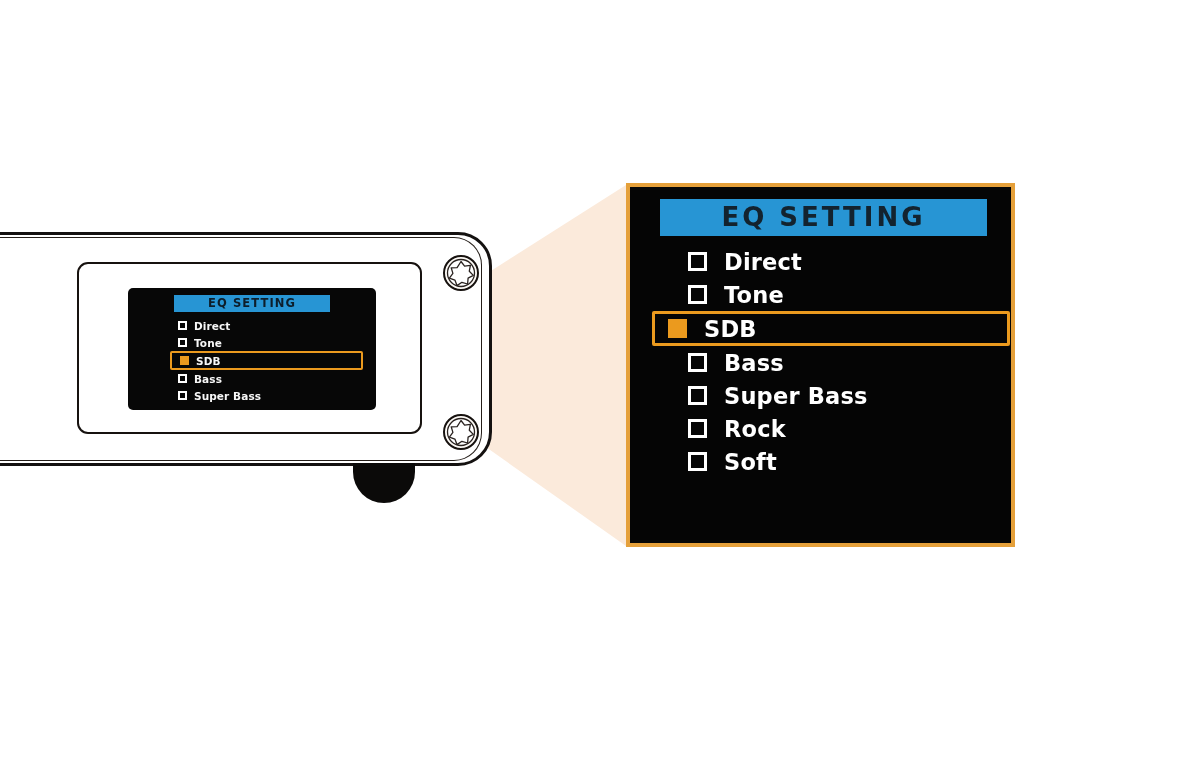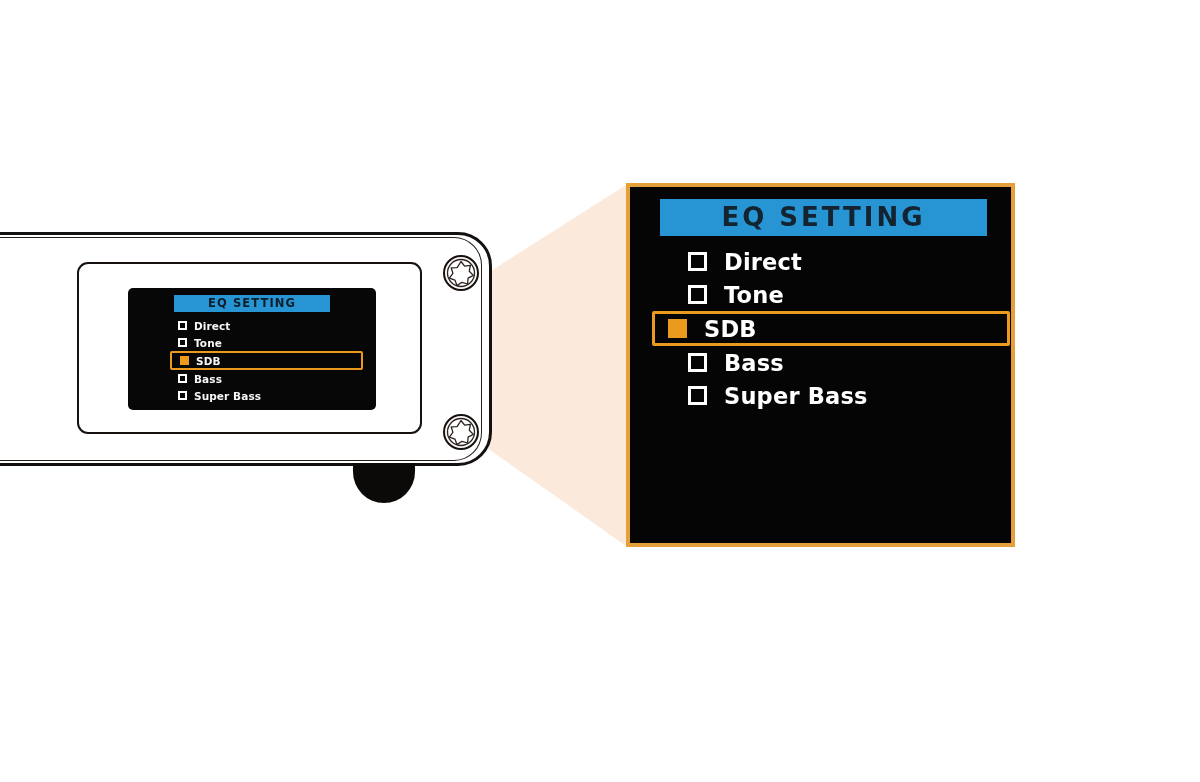--- a/index.html
+++ b/index.html
@@ -300,16 +300,24 @@
           <span class="panel-label">SDB</span>
         </div>
         <div class="panel-row">
           <span class="panel-cb"></span>
           <span class="panel-label">Bass</span>
         </div>
         <div class="panel-row">
           <span class="panel-cb"></span>
           <span class="panel-label">Super Bass</span>
         </div>
+        <div class="panel-row">
+          <span class="panel-cb"></span>
+          <span class="panel-label">Rock</span>
+        </div>
+        <div class="panel-row">
+          <span class="panel-cb"></span>
+          <span class="panel-label">Soft</span>
+        </div>
       </div>
   </div>
 
 </div>
 
 </body></html>

